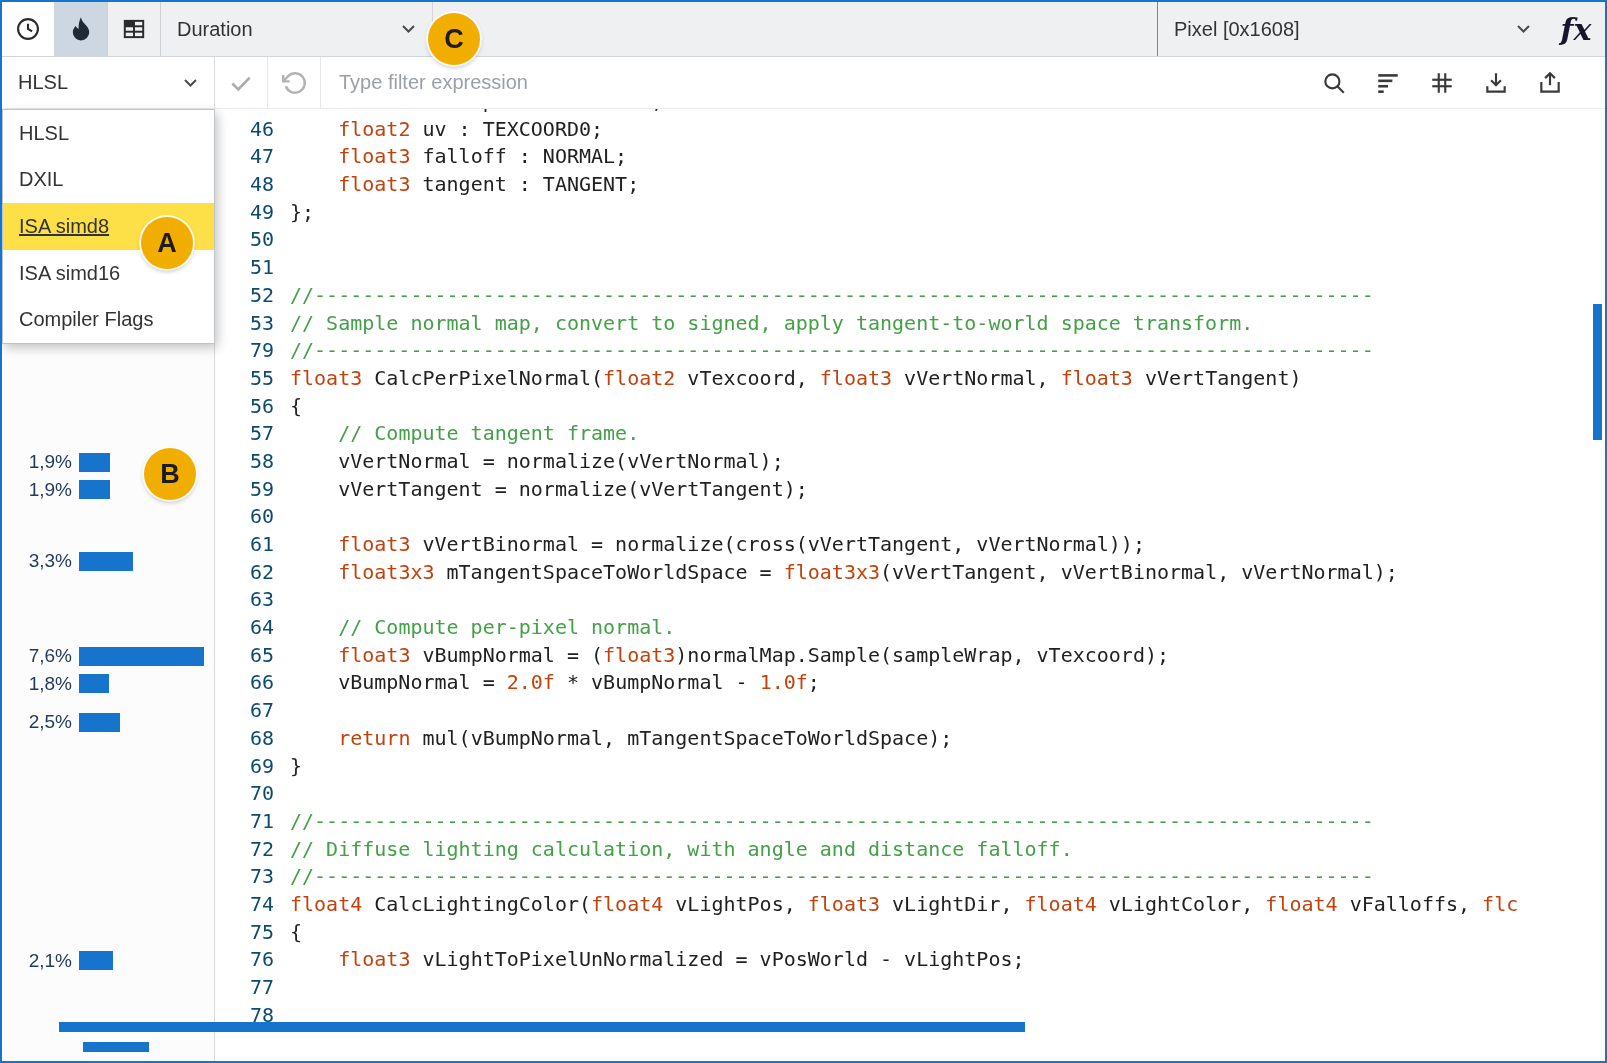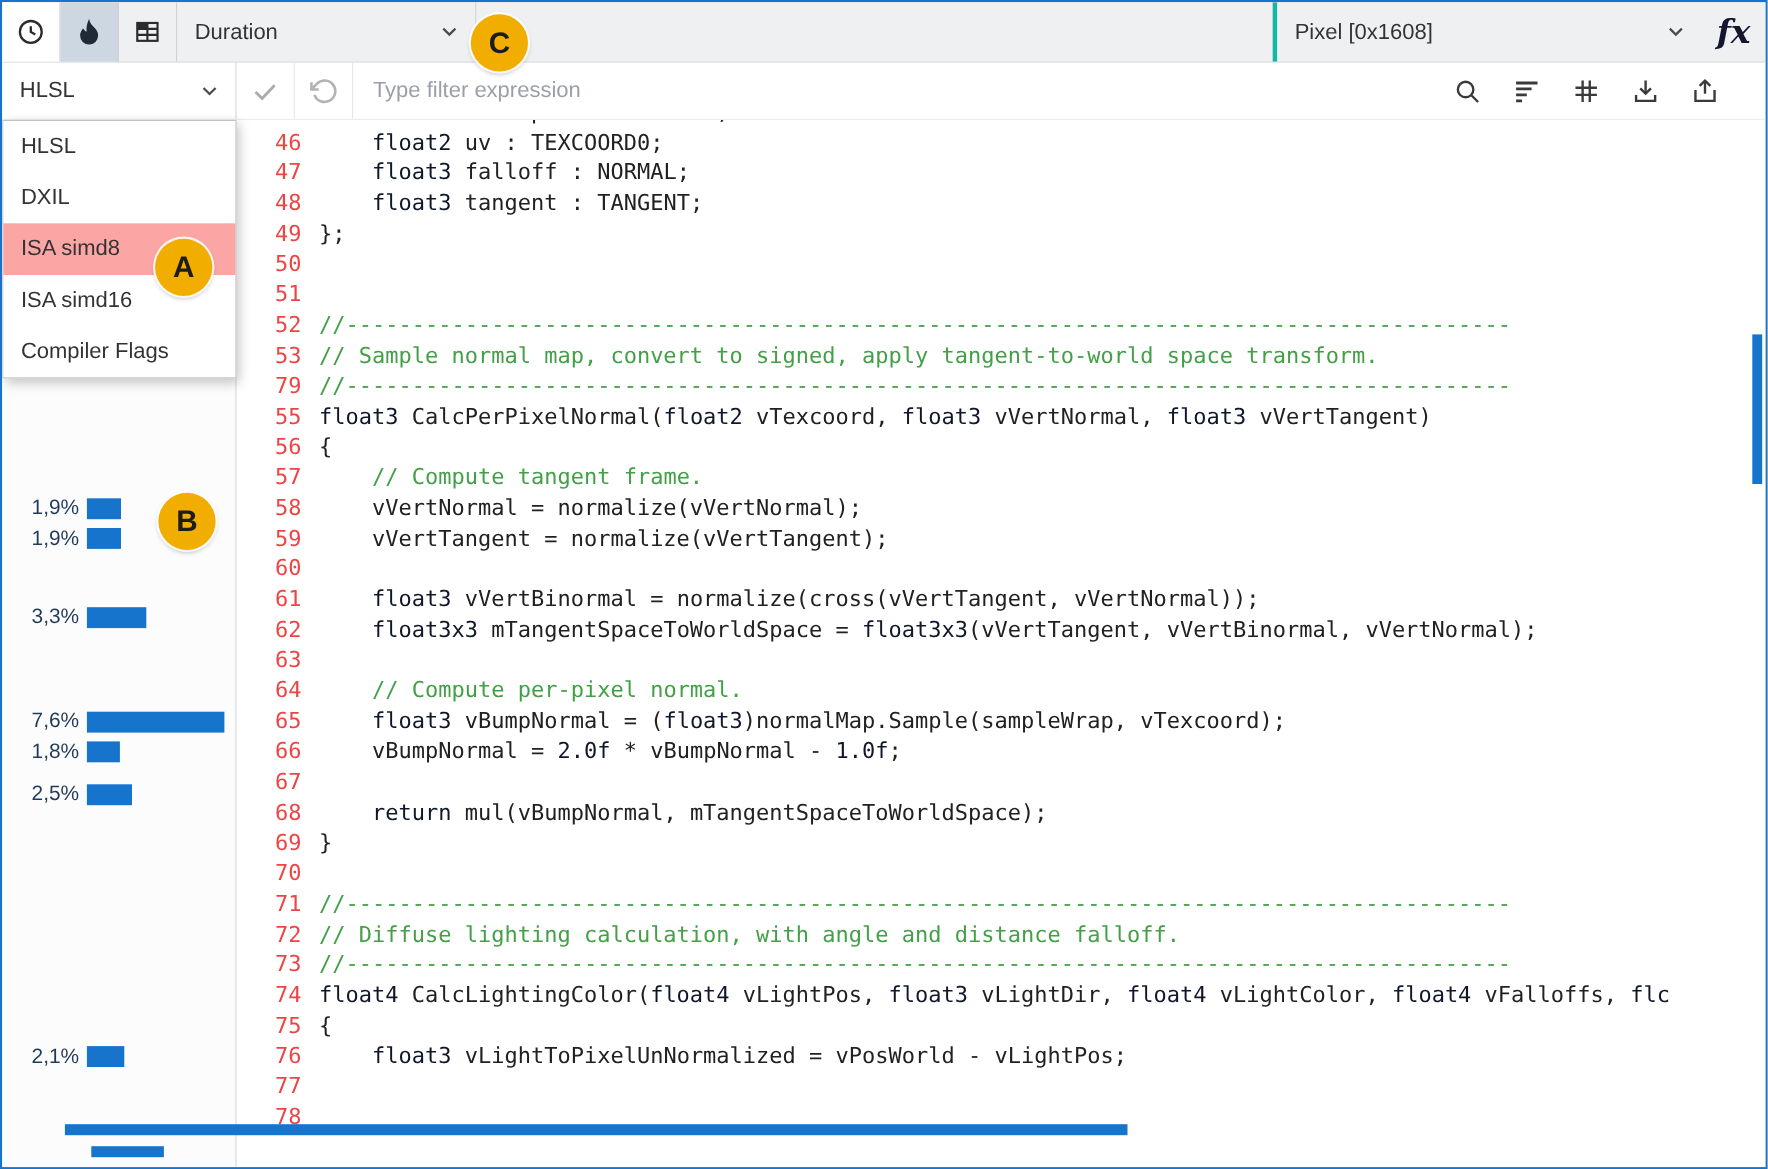--- a/index.html
+++ b/index.html
@@ -14,21 +14,21 @@
     background:#eef0f2; border-bottom:1px solid #d3d6d9;
     display:flex; align-items:stretch;
   }
   .tb-btn { width:53px; display:flex; align-items:center; justify-content:center;
             border-right:1px solid #cdd2d6; cursor:pointer; }
   .tb-btn.b1 { background:#ffffff; }
   .tb-btn.b2 { background:#ccd7e2; }
   .combo { display:flex; align-items:center; justify-content:space-between;
            padding:0 16px; font-size:20px; color:#333; cursor:pointer; }
   .combo-duration { width:272px; border-right:1px solid #d3d6d9; }
-  .combo-pixel { margin-left:auto; width:390px; border-left:4px solid #14b8a6; }
+  .combo-pixel { margin-left:auto; width:390px; border-left:1px solid #14b8a6; }
   .fx-btn { width:58px; display:flex; align-items:center; justify-content:center;
             font-family:"DejaVu Serif", serif; font-style:italic; font-weight:bold;
             font-size:30px; color:#15152e; cursor:pointer; }
   
   .filter-bar {
     position:absolute; left:0; top:55px; right:0; height:52px; background:#fff;
     border-bottom:1px solid #ececec; display:flex; align-items:stretch;
   }
   .combo-hlsl { width:213px; border-right:1px solid #dadada; }
   .fb-btn { width:53px; display:flex; align-items:center; justify-content:center;
@@ -46,22 +46,22 @@
   .pct-row { position:absolute; left:0; width:100%; height:28px;
              display:flex; align-items:center; }
   .pct-label { width:70px; text-align:right; font-size:19px; color:#1f3a5a; flex-shrink:0; }
   .pct-bar { height:19px; margin-left:7px; background:#1774cc; }
   
   .code-area { position:absolute; left:214px; top:107px; right:0; bottom:0;
                overflow:hidden; background:#fff; }
   .code-lines { margin-top:-21px; }
   .code-line { display:flex; height:27.7px; white-space:pre;
                font-family:"DejaVu Sans Mono", monospace; font-size:20px; line-height:27.7px; }
-  .ln { width:74px; padding-right:16px; text-align:right; color:#ef4444; flex-shrink:0; }
-  .tk-p { color:#212121; } .tk-k { color:#0f172a; } .tk-c { color:#43a047; }
+  .ln { width:74px; padding-right:16px; text-align:right; color:#0c4a6e; flex-shrink:0; }
+  .tk-p { color:#212121; } .tk-k { color:#c2410c; } .tk-c { color:#43a047; }
   
   .dropdown {
     position:absolute; left:0; top:107px; width:213px; background:#fff;
     border:1px solid #bfc4c9; box-shadow:3px 4px 10px rgba(0,0,0,.22); z-index:20;
   }
   .dd-item { height:46.6px; display:flex; align-items:center; padding:0 16px;
              font-size:20px; color:#333; cursor:pointer; }
   .dd-item.selected { background:#cde6f7; }
   
   .badge {
@@ -271,21 +271,21 @@
         <div class="code-line"><span class="ln">75</span><span><span class="tk-p">{</span></span></div>
         <div class="code-line"><span class="ln">76</span><span><span class="tk-p">    </span><span class="tk-k">float3</span><span class="tk-p"> vLightToPixelUnNormalized = vPosWorld - vLightPos;</span></span></div>
         <div class="code-line"><span class="ln">77</span><span></span></div>
         <div class="code-line"><span class="ln">78</span><span></span></div>
       </div>
   </div>
 
   <div class="dropdown">
       <div class="dd-item">HLSL</div>
       <div class="dd-item">DXIL</div>
-      <div class="dd-item selected" style="background: #fca5a5;">ISA simd8</div>
+      <div class="dd-item selected" style="background: #fde047; text-decoration: underline;">ISA simd8</div>
       <div class="dd-item">ISA simd16</div>
       <div class="dd-item">Compiler Flags</div>
     </div>
 
   <div class="badge badge-a">A</div>
   <div class="badge badge-b">B</div>
   <div class="badge badge-c">C</div>
 
   <div class="vthumb"></div>
   <div class="hthumb"></div>

